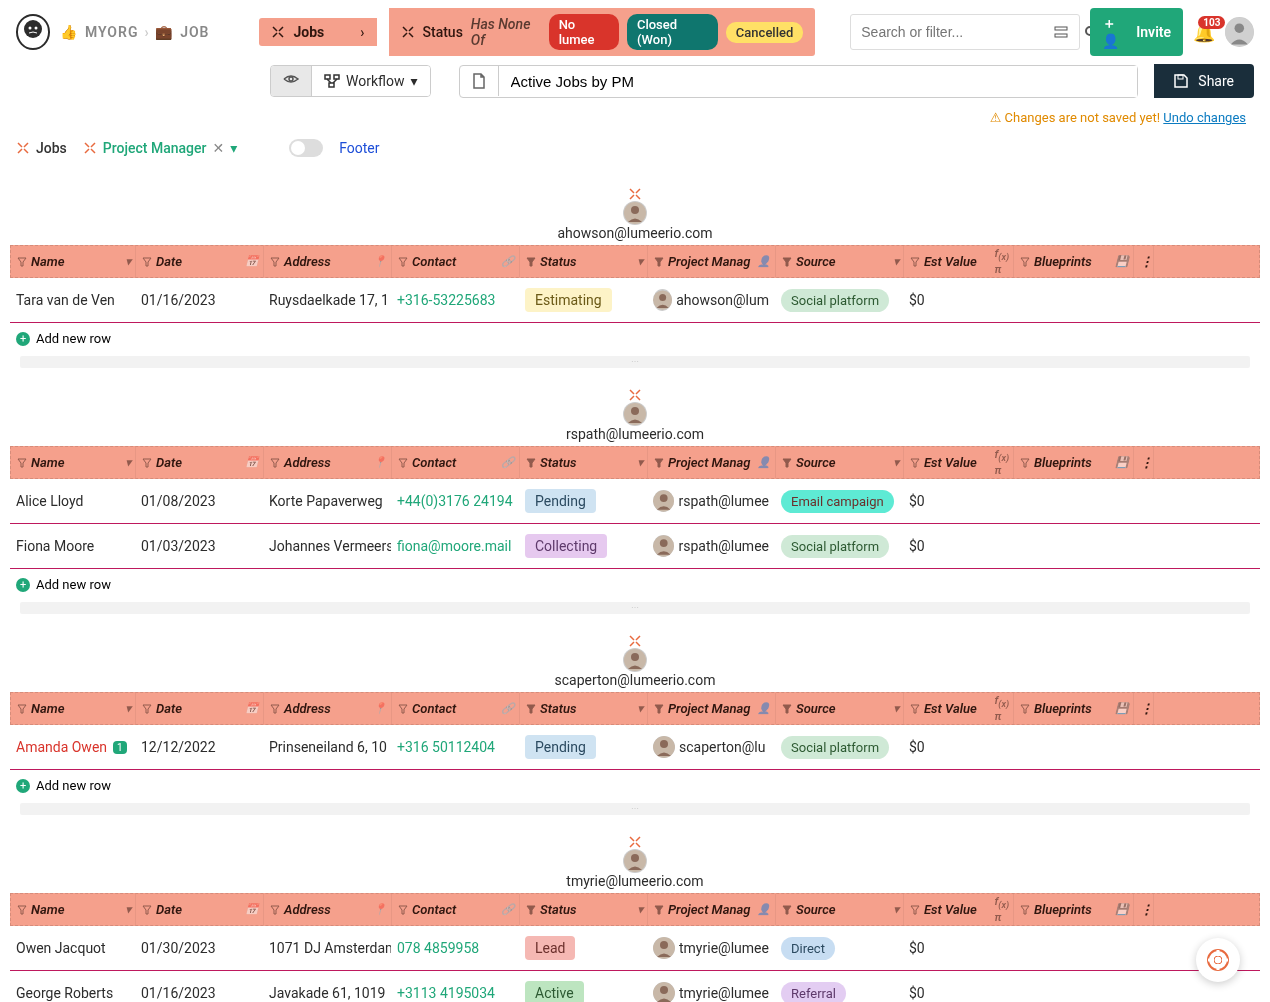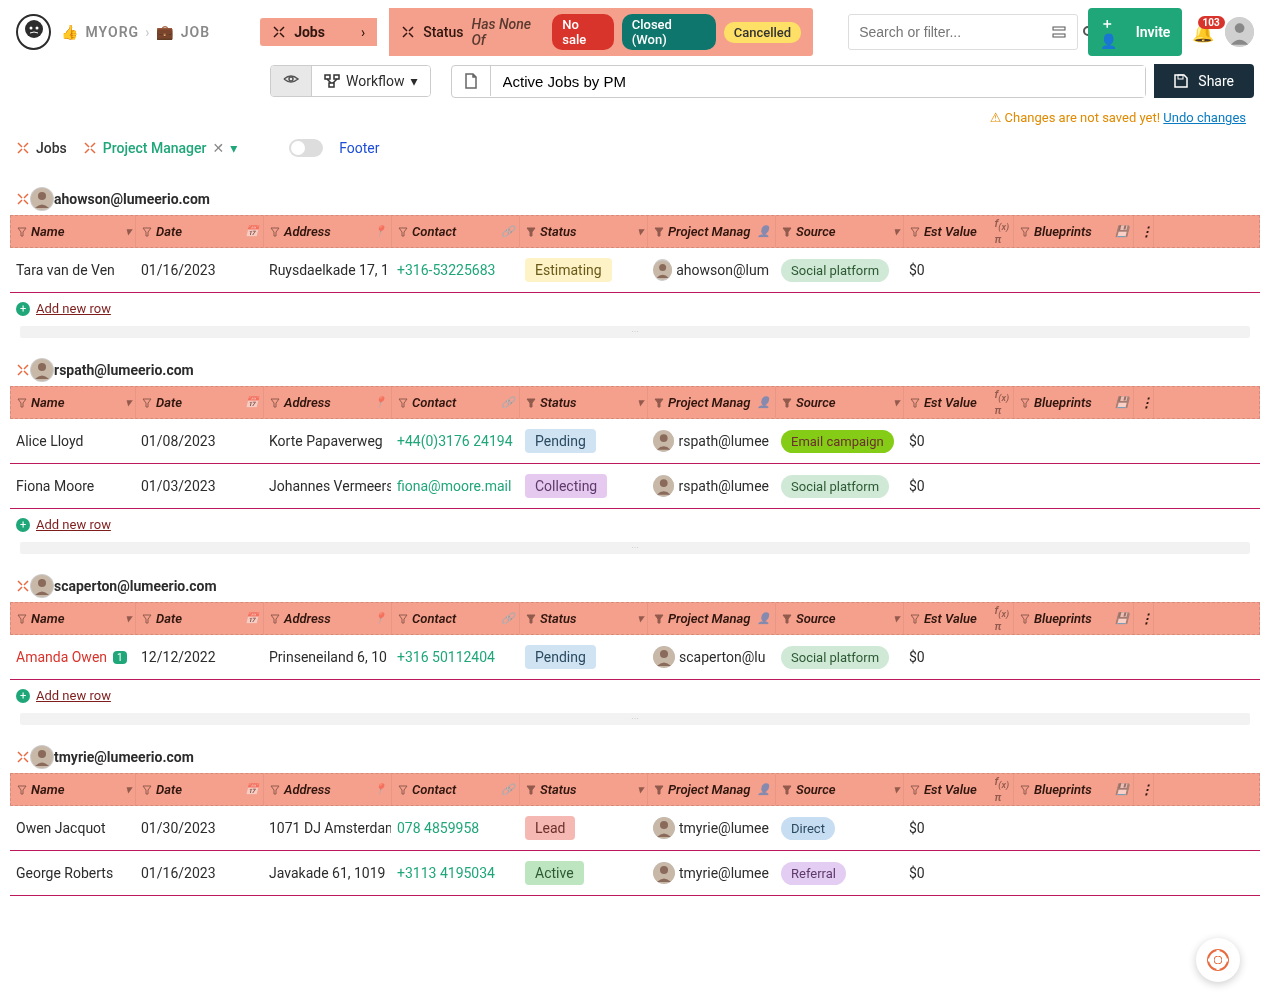--- a/index.html
+++ b/index.html
@@ -23,21 +23,21 @@
 .search-box { flex: 1; border: 1px solid #ddd; border-radius: 3px; padding: 6px 10px; display: flex; align-items: center; gap: 8px; max-width: 230px; margin-left: 25px; }
 .search-box input { border: none; outline: none; flex: 1; font-size: 14px; }
 .ico-btn { color: #555; cursor: pointer; padding: 4px; }
 
 .invite-btn { background: #20a779; color: #fff; border-radius: 4px; padding: 7px 12px; font-weight: 600; display: flex; align-items: center; gap: 6px; cursor: pointer; }
 .bell { position: relative; color: #333; font-size: 18px; }
 .badge { position: absolute; top: -6px; right: -10px; background: #d9342b; color: #fff; border-radius: 10px; font-size: 10px; padding: 1px 5px; font-weight: 700; }
 .avatar { width: 30px; height: 30px; border-radius: 50%; background: #ccc; display: inline-flex; align-items: center; justify-content: center; overflow: hidden; }
 .avatar.sm { width: 22px; height: 22px; font-size: 11px; }
 
-.row2 { display: flex; align-items: center; gap: 20px; padding: 0 16px 8px 270px; }
+.row2 { display: flex; align-items: center; gap: 28px; padding: 0 16px 8px 270px; }
 .eye-group { display: flex; border: 1px solid #ccc; border-radius: 4px; overflow: hidden; }
 .eye-btn { padding: 7px 12px; background: #e8e8e8; border-right: 1px solid #ccc; }
 .workflow-btn { padding: 7px 12px; background: #fff; display: flex; align-items: center; gap: 6px; cursor: pointer; }
 .title-box { flex: 1; border: 1px solid #ccc; border-radius: 4px; display: flex; align-items: center; }
 .title-box .icon-left { padding: 7px 12px; border-right: 1px solid #ccc; color: #666; }
 .title-box input { flex: 1; border: none; outline: none; padding: 7px 12px; font-size: 15px; }
 .share-btn { background: #1a2e3b; color: #fff; padding: 9px 20px; border-radius: 0 4px 4px 0; display: flex; align-items: center; gap: 10px; cursor: pointer; margin-left: -12px; }
 
 .unsaved { text-align: right; padding: 4px 24px; font-size: 13px; color: #e08a00; }
 .unsaved a { color: #0b7bc1; text-decoration: underline; cursor: pointer; }
@@ -47,21 +47,21 @@
 .tab .tools-ico { color: #e86a3f; }
 .tab.jobs { color: #333; }
 .tab.pm { color: #20a779; }
 .tab .x { color: #888; cursor: pointer; }
 .tab .dd { color: #20a779; cursor: pointer; }
 .toggle { width: 34px; height: 18px; background: #ddd; border-radius: 10px; position: relative; cursor: pointer; }
 .toggle::after { content: ''; width: 14px; height: 14px; background: #fff; border-radius: 50%; position: absolute; top: 2px; left: 2px; }
 .footer-lbl { color: #1d4ed8; }
 
 .group { margin: 16px 10px; }
-.group-head { display: flex; align-items: center; gap: 0; font-weight: 700; padding: 4px 6px; }
+.group-head { display: flex; align-items: center; gap: 0; font-weight: 400; padding: 4px 6px; flex-direction: column; }
 .group-head .tools-ico { color: #e86a3f; }
 .group-head .avatar { width: 24px; height: 24px; }
 
 .grid-head { display: flex; background: #f5a08c; border: 1px dashed rgba(0,0,0,0.12); }
 .col { padding: 8px 6px; display: flex; align-items: center; gap: 4px; font-size: 13px; font-weight: 600; font-style: italic; color: #30160f; position: relative; border-right: 1px solid rgba(0,0,0,0.05); }
 .col .funnel { opacity: 0.5; }
 .col .tiny-ico { position: absolute; right: 4px; opacity: 0.5; font-size: 11px; }
 .c-name { width: 125px; }
 .c-date { width: 128px; }
 .c-addr { width: 128px; }
@@ -76,21 +76,21 @@
 .grid-row { display: flex; border-bottom: 1px solid #be185d; }
 .cell { padding: 10px 6px; font-size: 14px; display: flex; align-items: center; gap: 4px; overflow: hidden; white-space: nowrap; }
 .cell .link { color: #20a779; }
 .status-pill { padding: 4px 10px; border-radius: 4px; font-size: 14px; }
 .source-pill { padding: 4px 10px; border-radius: 12px; font-size: 13px; }
 .name-warn { color: #d9342b; }
 .dot-badge { background: #20a779; color: #fff; border-radius: 4px; font-size: 10px; padding: 1px 4px; margin-left: 2px; vertical-align: super; }
 
 .add-row { padding: 8px 6px; color: #20a779; font-size: 13px; display: flex; align-items: center; gap: 6px; cursor: pointer; }
 .add-row .plus { width: 14px; height: 14px; border-radius: 50%; background: #20a779; color: #fff; display: flex; align-items: center; justify-content: center; font-size: 11px; }
-.add-row a { color: #7f1d1d; text-decoration: underline; }
+.add-row a { color: #000000; }
 
 .spacer-bar { height: 12px; background: #f2f2f2; margin: 2px 10px 0; border-radius: 2px; text-align: center; color: #ccc; font-size: 8px; line-height: 12px; }
 
 .help-fab { position: fixed; bottom: 20px; right: 30px; width: 44px; height: 44px; border-radius: 50%; background: #fff; box-shadow: 0 2px 8px rgba(0,0,0,0.2); display: flex; align-items: center; justify-content: center; color: #e86a3f; cursor: pointer; }
 
 svg { display: block; }
 .tools-svg { stroke: currentColor; }
 </style>
 </head>
 <body>
@@ -125,21 +125,21 @@
     <span>›</span>
   </div>
   <div class="filter-chip status">
     <span>
         <svg class="tools-svg" width="14" height="14" viewBox="0 0 14 14" stroke="#30160f" stroke-width="1.5" fill="none">
           <path d="M2 2 L6 6 M12 2 L8 6 M2 12 L6 8 M12 12 L8 8"></path>
         </svg>
       </span>
     <span>Status</span>
     <span class="italic">Has None Of</span>
-    <span class="tag nosale">No sale</span>
+    <span class="tag nosale">No lumee</span>
     <span class="tag won">Closed (Won)</span>
     <span class="tag cancel">Cancelled</span>
   </div>
 
   <div class="search-box">
     <input placeholder="Search or filter..." style="">
     <span class="ico-btn">
       <svg width="14" height="14" viewBox="0 0 14 14" stroke="#555" stroke-width="1" fill="none">
           <rect x="1" y="2" width="12" height="3"></rect>
           <rect x="1" y="9" width="12" height="3"></rect>
@@ -489,21 +489,21 @@
           <span class="avatar sm">
             <svg width="22" height="22" viewBox="0 0 22 22">
               <circle cx="11" cy="11" r="11" fill="#c8b8a8"></circle>
               <circle cx="11" cy="8" r="4" fill="#8a6a5a"></circle>
               <path d="M4 20 Q11 13 18 20" fill="#8a6a5a"></path>
             </svg>
           </span>
           <span>rspath@lumee</span>
         </div>
         <div class="cell c-source">
-          <span class="source-pill" style="background:#84cc16;color:#6b302c">Email campaign</span>
+          <span class="source-pill" style="background:#5eead4;color:#6b302c">Email campaign</span>
         </div>
         <div class="cell c-est">$0</div>
         <div class="cell c-bp"></div>
         <div class="cell c-more"></div>
       </div>
       <div class="grid-row">
         <div class="cell c-name">
           <span class="">Fiona Moore</span>
         </div>
         <div class="cell c-date">01/03/2023</div>

